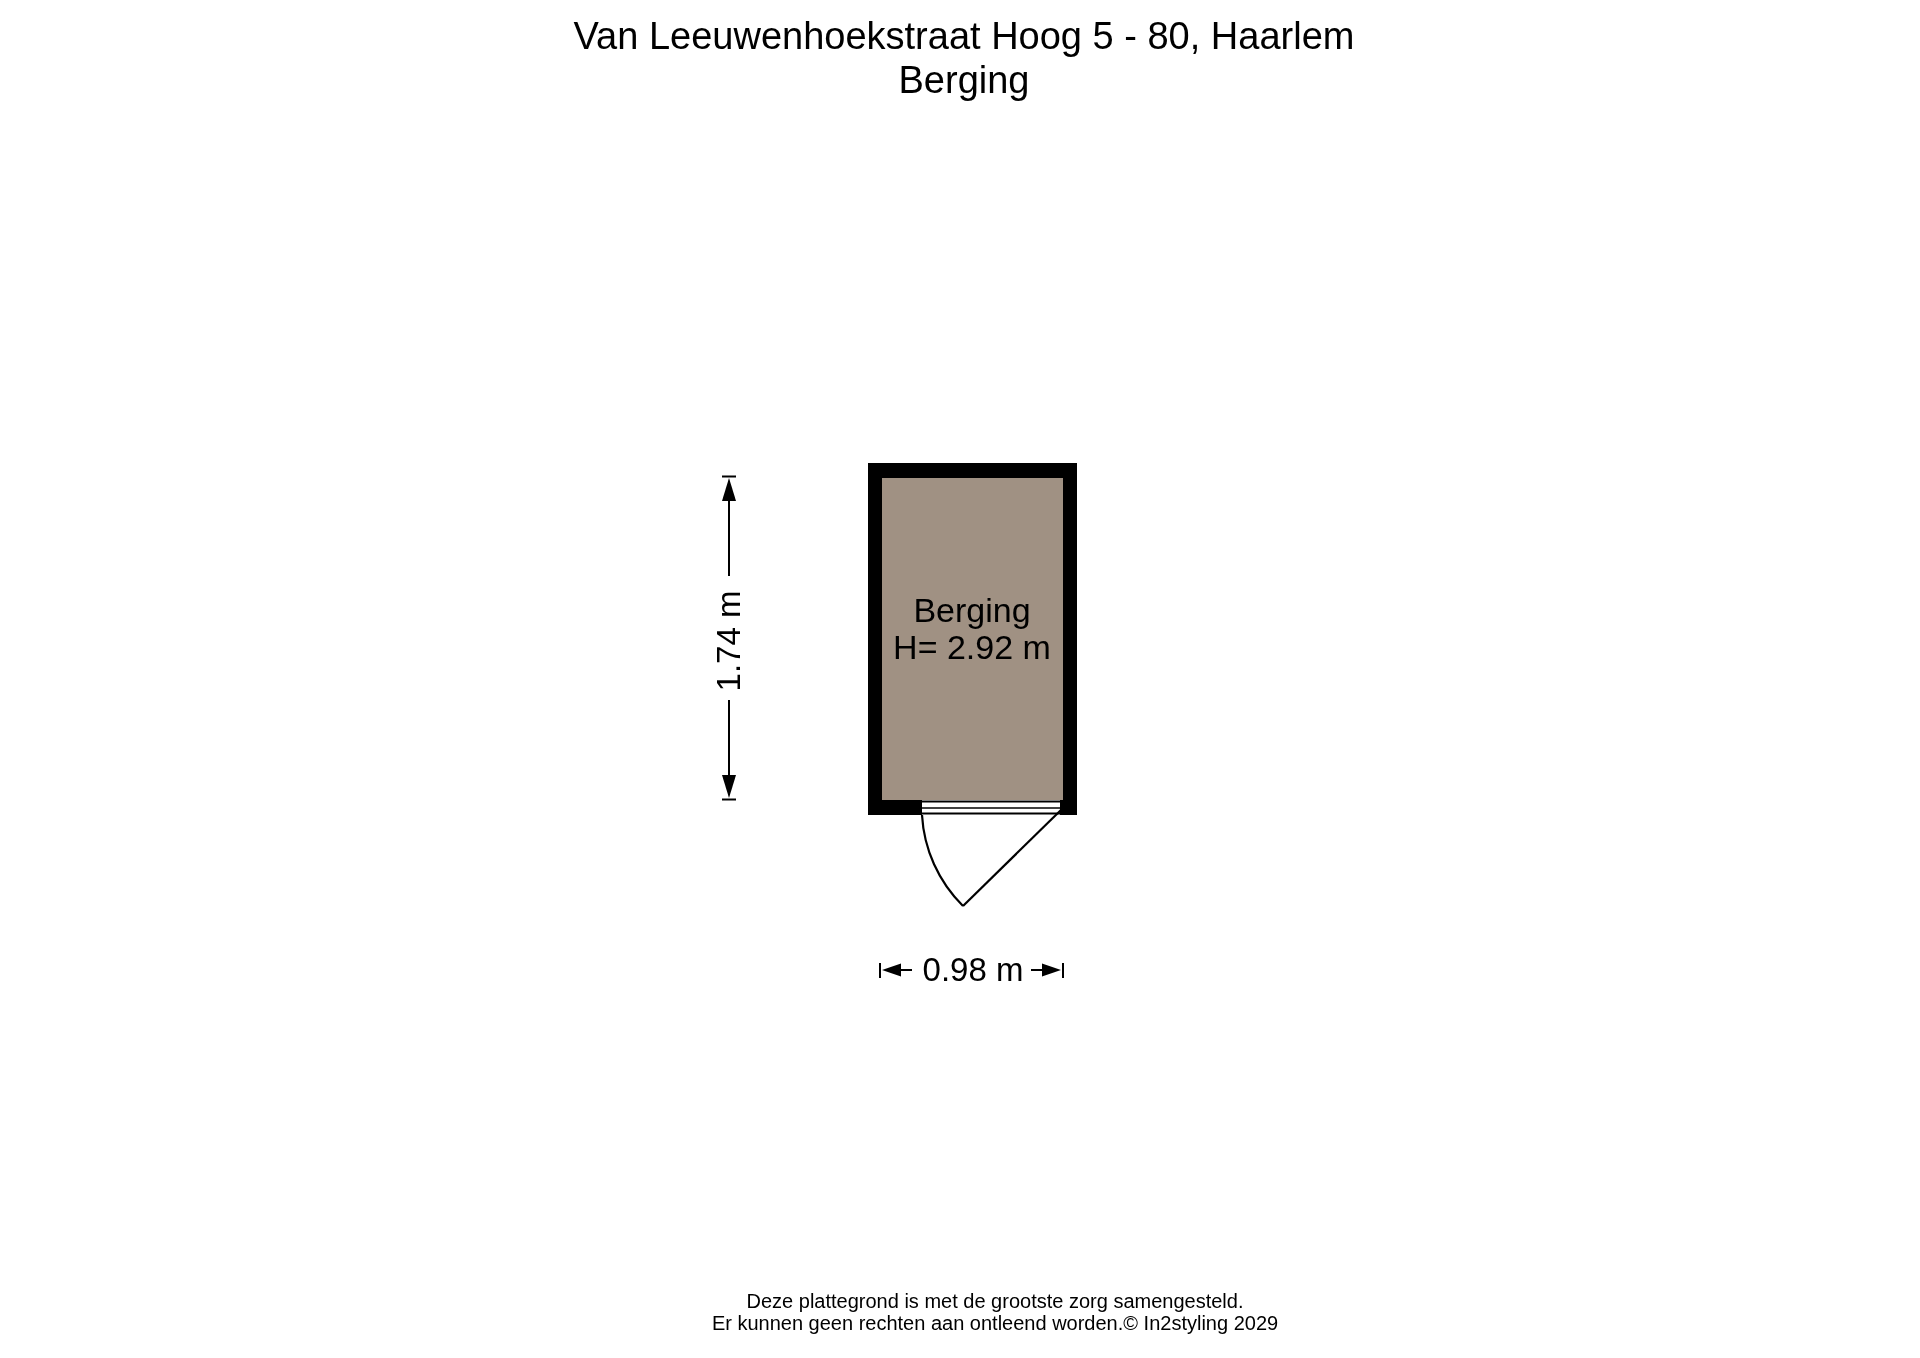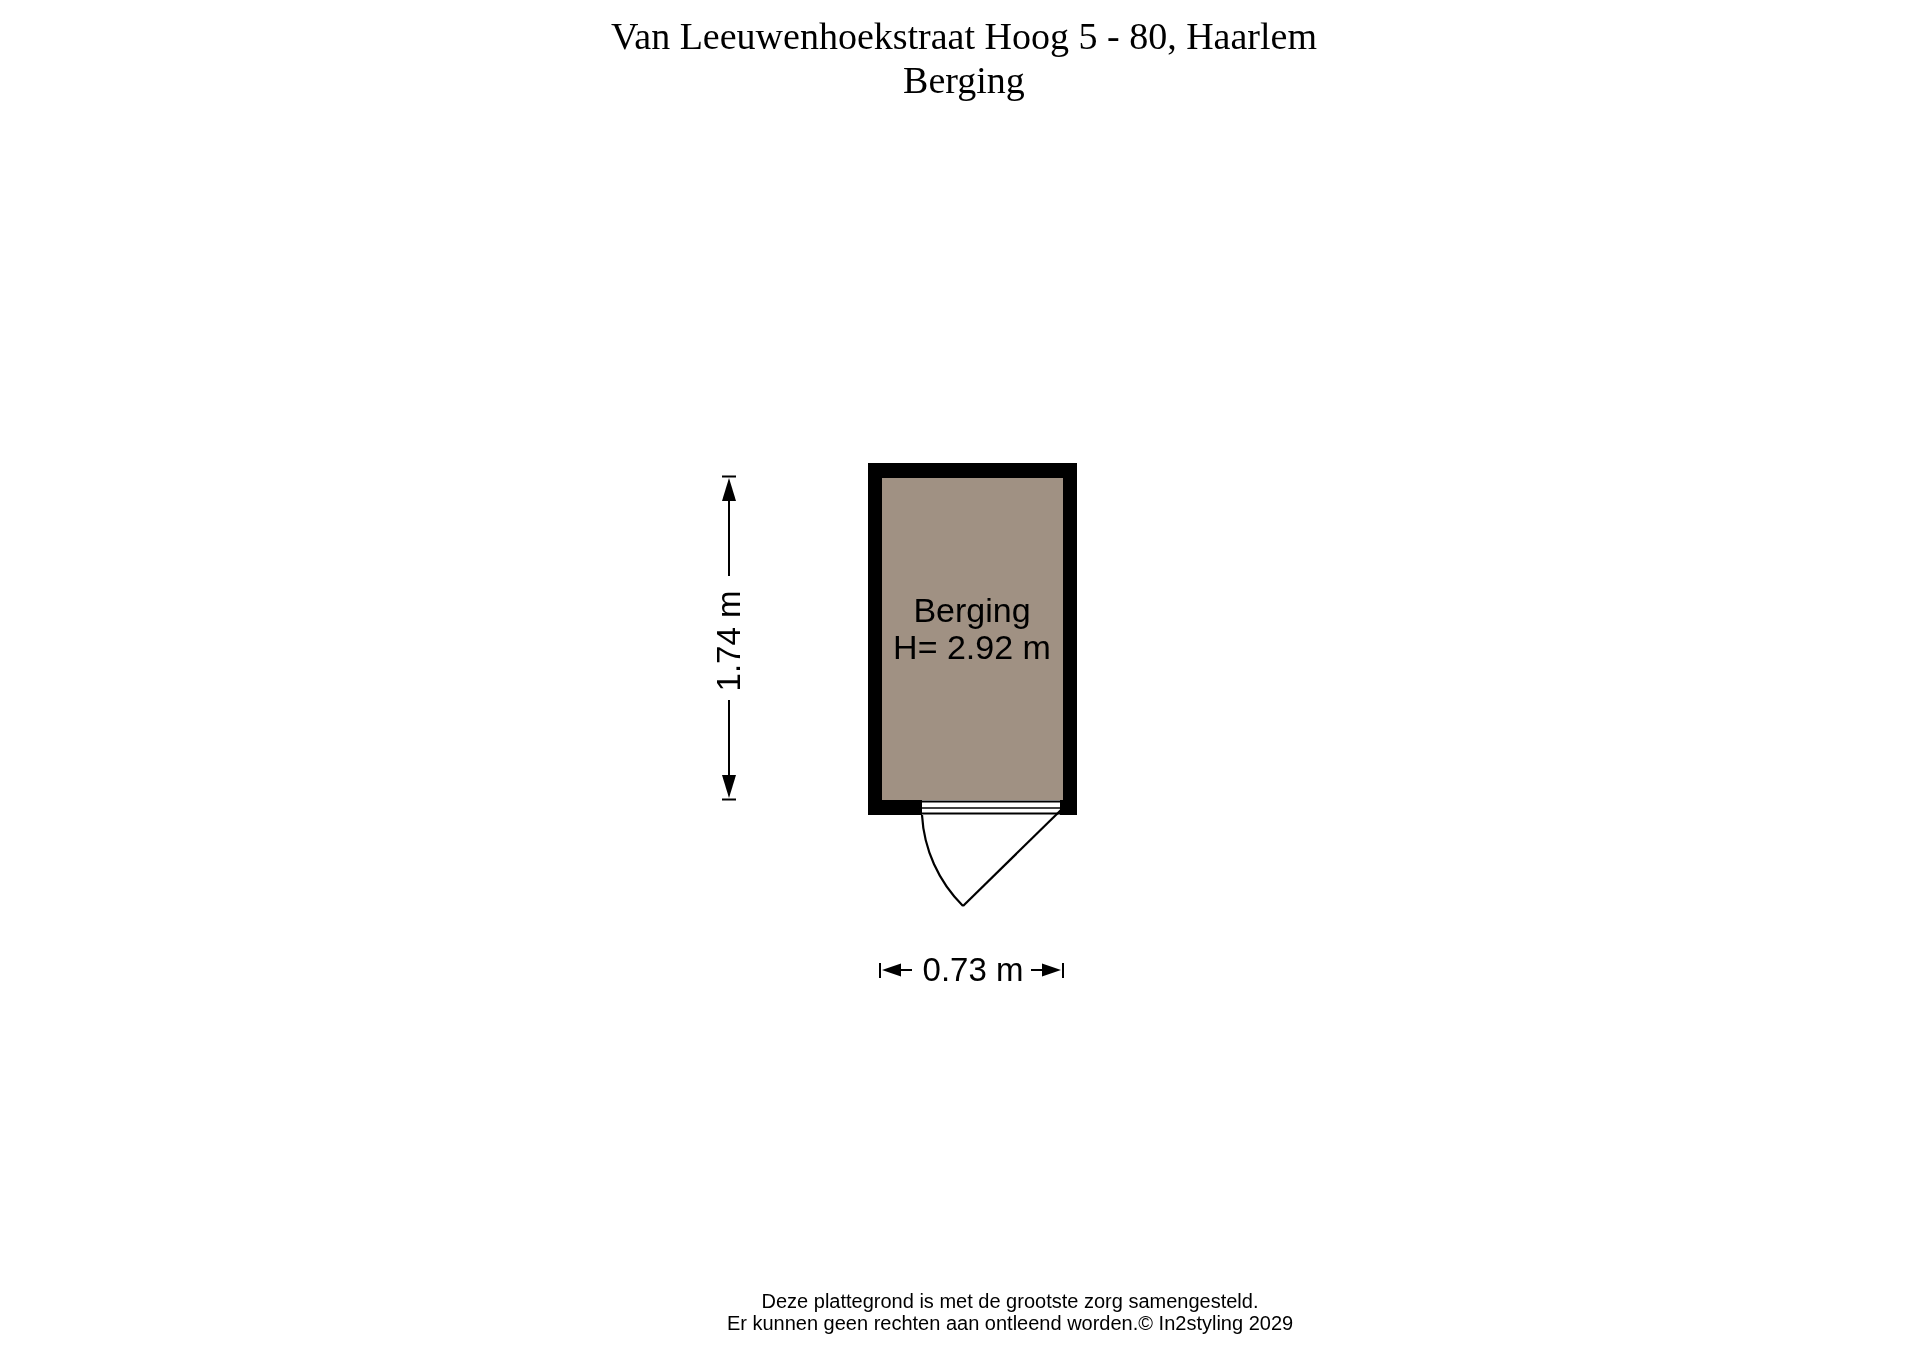--- a/index.html
+++ b/index.html
@@ -31,21 +31,20 @@
   }
   .title {
     position: absolute;
     left: 964px;
     top: 14px;
     transform: translateX(-50%);
     text-align: center;
     font-size: 38px;
     line-height: 44px;
     white-space: nowrap;
-    font-family: Liberation Serif, serif;
   }
   .room-label {
     position: absolute;
     left: 972px;
     top: 592px;
     transform: translateX(-50%);
     text-align: center;
     font-size: 34px;
     line-height: 37px;
     white-space: nowrap;
@@ -68,21 +67,20 @@
   }
   .footer {
     position: absolute;
     left: 995px;
     top: 1291px;
     transform: translateX(-50%);
     text-align: center;
     font-size: 20px;
     line-height: 21.5px;
     white-space: nowrap;
-    margin-left: 15px;
   }
 </style>
 </head>
 <body>
 
 <div class="page">
 
   <div class="title">
     <div>Van Leeuwenhoekstraat Hoog 5 - 80, Haarlem</div>
     <div>Berging</div>
@@ -120,20 +118,20 @@
       <line x1="1063" y1="963" x2="1063" y2="978" class="stroke" stroke-width="2"></line>
     </g>
   </svg>
 
   <div class="room-label">
     <div>Berging</div>
     <div>H= 2.92 m</div>
   </div>
 
   <div class="dim-label-v">1.74 m</div>
-  <div class="dim-label-h">0.73 m</div>
+  <div class="dim-label-h">0.98 m</div>
 
   <div class="footer">
     <div>Deze plattegrond is met de grootste zorg samengesteld.</div>
     <div>Er kunnen geen rechten aan ontleend worden.© In2styling 2029</div>
   </div>
 
 </div>
 
 </body></html>

